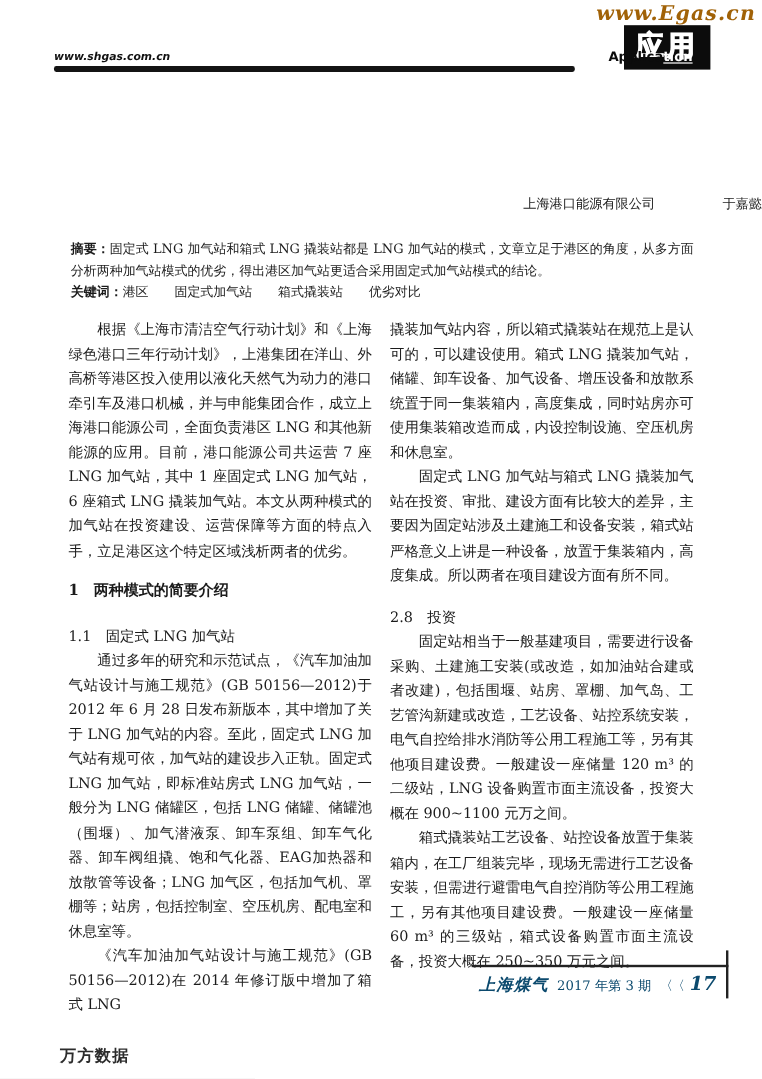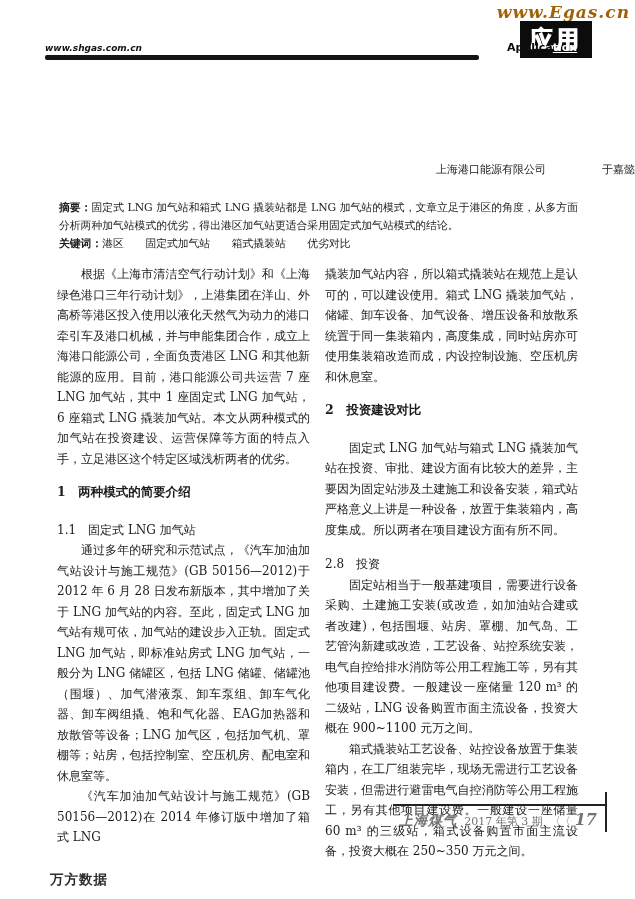--- a/index.html
+++ b/index.html
@@ -70,21 +70,21 @@
   .blk{margin:0;}
   .blk.p{text-indent:2em;}
   .blk.p.noindent{text-indent:0;}
   .blk.h1{font-weight:bold;font-size:12.5px;margin:13px 0 17px;text-indent:0;}
   .blk.h2{margin:14px 0 0;text-indent:0;}
   
   .foot-rule-h{position:absolute;left:393px;top:804px;width:214px;height:2px;background:#222;}
   .foot-rule-v{position:absolute;left:605px;top:792px;width:2px;height:40px;background:#222;}
   .footer{
     position:absolute;top:810px;left:385px;width:212px;
-    text-align:right;white-space:nowrap;color:#737373;
+    text-align:right;white-space:nowrap;color:#0c4a6e;
   }
   .f-journal{font-weight:bold;font-style:italic;font-size:13.5px;letter-spacing:1px;}
   .f-issue{font-size:11px;margin-left:7px;}
   .f-angle{font-size:11px;margin-left:7px;letter-spacing:-1px;}
   .f-page{font-weight:bold;font-style:italic;font-size:16px;margin-left:5px;}
   
   .wanfang{
     position:absolute;left:50px;top:871px;
     font-family:Liberation Sans, sans-serif;
     font-weight:bold;font-size:13.5px;color:#2c2c2c;letter-spacing:1px;
@@ -118,21 +118,20 @@
   <div class="cols">
     <div class="col">
         <div class="blk p">根据《上海市清洁空气行动计划》和《上海绿色港口三年行动计划》，上港集团在洋山、外高桥等港区投入使用以液化天然气为动力的港口牵引车及港口机械，并与申能集团合作，成立上海港口能源公司，全面负责港区 LNG 和其他新能源的应用。目前，港口能源公司共运营 7 座 LNG 加气站，其中 1 座固定式 LNG 加气站，6 座箱式 LNG 撬装加气站。本文从两种模式的加气站在投资建设、运营保障等方面的特点入手，立足港区这个特定区域浅析两者的优劣。</div>
         <div class="blk h1">1　两种模式的简要介绍</div>
         <div class="blk h2">1.1　固定式 LNG 加气站</div>
         <div class="blk p">通过多年的研究和示范试点，《汽车加油加气站设计与施工规范》(GB 50156—2012)于 2012 年 6 月 28 日发布新版本，其中增加了关于 LNG 加气站的内容。至此，固定式 LNG 加气站有规可依，加气站的建设步入正轨。固定式 LNG 加气站，即标准站房式 LNG 加气站，一般分为 LNG 储罐区，包括 LNG 储罐、储罐池（围堰）、加气潜液泵、卸车泵组、卸车气化器、卸车阀组撬、饱和气化器、EAG加热器和放散管等设备；LNG 加气区，包括加气机、罩棚等；站房，包括控制室、空压机房、配电室和休息室等。</div>
         <div class="blk p">《汽车加油加气站设计与施工规范》(GB 50156—2012)在 2014 年修订版中增加了箱式 LNG</div>
       </div>
     <div class="col">
         <div class="blk p noindent">撬装加气站内容，所以箱式撬装站在规范上是认可的，可以建设使用。箱式 LNG 撬装加气站，储罐、卸车设备、加气设备、增压设备和放散系统置于同一集装箱内，高度集成，同时站房亦可使用集装箱改造而成，内设控制设施、空压机房和休息室。</div>
-        <div class="blk h1">2　投资建设对比</div>
         <div class="blk p">固定式 LNG 加气站与箱式 LNG 撬装加气站在投资、审批、建设方面有比较大的差异，主要因为固定站涉及土建施工和设备安装，箱式站严格意义上讲是一种设备，放置于集装箱内，高度集成。所以两者在项目建设方面有所不同。</div>
         <div class="blk h2">2.8　投资</div>
         <div class="blk p">固定站相当于一般基建项目，需要进行设备采购、土建施工安装(或改造，如加油站合建或者改建)，包括围堰、站房、罩棚、加气岛、工艺管沟新建或改造，工艺设备、站控系统安装，电气自控给排水消防等公用工程施工等，另有其他项目建设费。一般建设一座储量 120 m³ 的二级站，LNG 设备购置市面主流设备，投资大概在 900~1100 元万之间。</div>
         <div class="blk p">箱式撬装站工艺设备、站控设备放置于集装箱内，在工厂组装完毕，现场无需进行工艺设备安装，但需进行避雷电气自控消防等公用工程施工，另有其他项目建设费。一般建设一座储量 60 m³ 的三级站，箱式设备购置市面主流设备，投资大概在 250~350 万元之间。</div>
       </div>
   </div>
 
   <div class="foot-rule-h"></div>
   <div class="foot-rule-v"></div>
 

